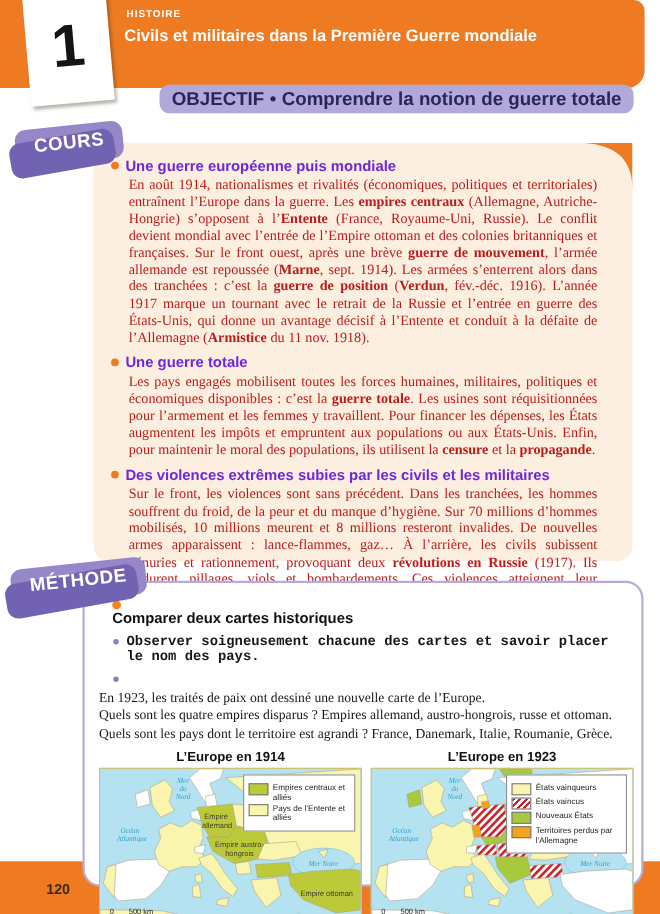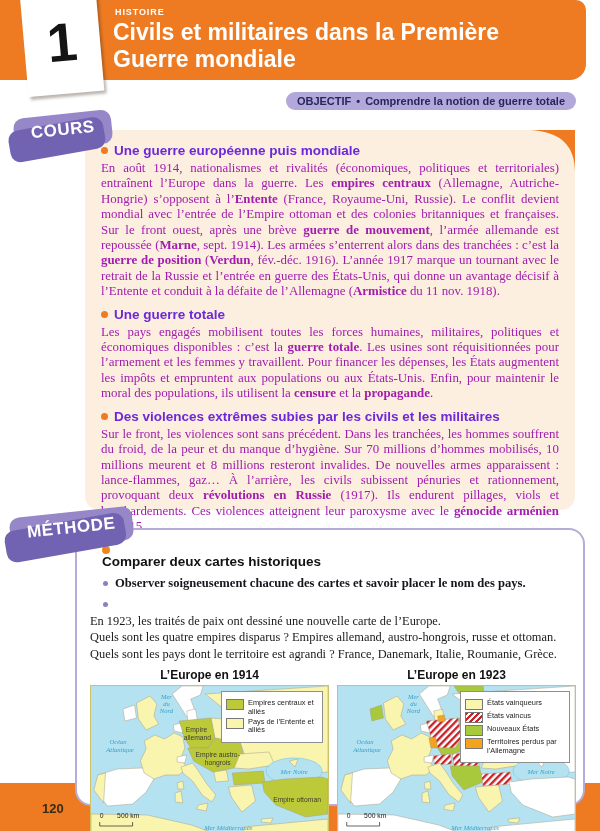--- a/index.html
+++ b/index.html
@@ -10,25 +10,25 @@
   .header-band{position:absolute;left:0;top:0;width:586px;height:80px;
     background:#ee7b22;border-radius:0 10px 16px 0;}
   .num-card{position:absolute;left:24px;top:-10px;width:76px;height:104px;
     background:#fff;transform:rotate(-5deg);
     box-shadow:2px 3px 3px rgba(60,40,20,.35);z-index:5;
     display:flex;align-items:center;justify-content:center;}
   .num-card span{font-size:54px;font-weight:700;color:#141414;}
   .kicker{position:absolute;left:115px;top:7px;color:#fff;font-size:9px;
     font-weight:700;letter-spacing:.9px;}
   .page-title{position:absolute;left:113px;top:19px;width:445px;color:#fff;
-    font-size:23px;line-height:27px;font-weight:700;}
-
-  
-  .objective{position:absolute;top:92px;right:24px;background:#b3a8da;
-    border-radius:9px;padding:3px 11px;font-size:11px;font-weight:700;
+    font-size:15px;line-height:27px;font-weight:700;}
+
+  
+  .objective{position:absolute;top:77px;right:24px;background:#b3a8da;
+    border-radius:9px;padding:3px 11px;font-size:17px;font-weight:700;
     color:#26265c;white-space:nowrap;text-align:right;}
   .objective .sep{margin:0 5px;}
 
   
   .tab{position:absolute;color:#fff;font-weight:700;font-size:17px;
     padding:6px 17px 8px;background:#9587c8;border-radius:10px;
     transform:rotate(-6deg);letter-spacing:.5px;z-index:6;}
   .tab::after{content:"";position:absolute;left:-6px;right:8px;top:9px;bottom:-7px;
     background:#7263b2;border-radius:10px;z-index:-1;transform:rotate(-4deg);}
   .tab-cours{left:14px;top:114px;}
@@ -37,31 +37,31 @@
   
   .cours-box{position:absolute;left:85px;top:130px;width:490px;height:380px;
     background:#fcefdf;border-radius:14px;padding:8px 16px 8px 16px;
     box-sizing:border-box;}
   .fold{position:absolute;top:0;right:0;width:46px;height:46px;}
   .section-h{display:flex;align-items:flex-start;color:#6d28d9;
     font-size:13.5px;font-weight:700;margin:5px 0 3px;}
   .dot-o{width:7px;height:7px;border-radius:50%;background:#ee7b22;
     margin:4px 6px 0 0;flex:0 0 auto;}
   p.body{font-family:"Liberation Serif",serif;font-size:12.9px;
-    line-height:15.4px;text-align:justify;margin:0 0 7px;color:#a21caf;}
+    line-height:15.4px;text-align:justify;margin:0 16px 7px;color:#b91c1c;}
   p.body b{font-weight:700;}
 
   
   .methode-box{position:absolute;left:75px;top:528px;width:510px;height:278px;
     background:#fff;border:2px solid #b7abd9;border-radius:16px;
     padding:12px 11px 10px 13px;box-sizing:border-box;z-index:3;}
   .m-title{display:flex;align-items:flex-start;font-size:13.5px;font-weight:700;
     color:#111;margin:0 0 7px;padding-left:12px;flex-direction:column;}
   .m-title .dot-o{width:8px;height:8px;background:#f08519;}
-  .m-bullet{display:flex;align-items:flex-start;font-family:Liberation Serif, serif;
+  .m-bullet{display:flex;align-items:flex-start;font-family:Liberation Mono, monospace;
     font-size:12.6px;font-weight:700;color:#15151c;margin:0 0 6px;padding-left:13px;}
   .dot-p{width:5px;height:5px;border-radius:50%;background:#8d7fc0;
     margin:5px 7px 0 0;flex:0 0 auto;}
   .m-line{font-family:"Liberation Serif",serif;font-size:12.4px;
     line-height:16.4px;color:#191919;}
 
   
   .maps-row{display:flex;gap:8px;margin-top:3px;}
   .map-col{width:247px;}
   .map-title{text-align:center;font-weight:700;font-size:12px;margin:3px 0 3px;color:#111;}

